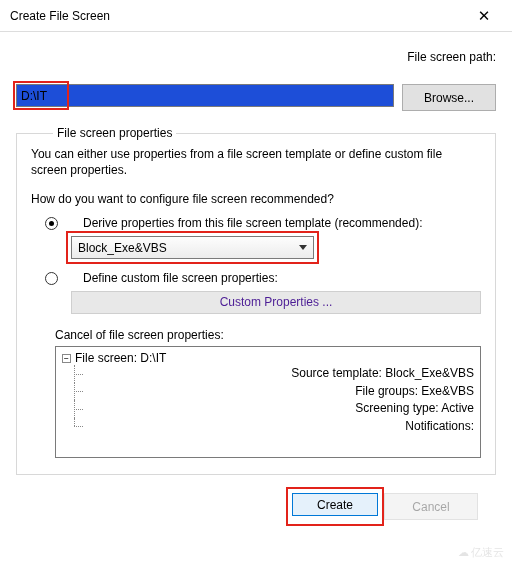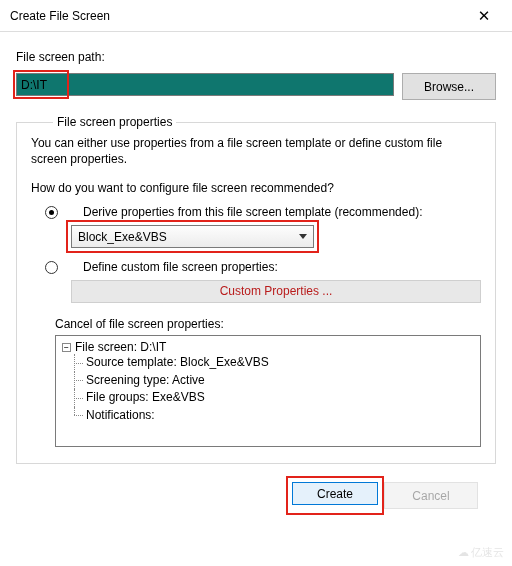--- a/index.html
+++ b/index.html
@@ -20,34 +20,34 @@
     border-bottom: 1px solid #ddd;
     background: #fff;
   }
   .titlebar .title { flex: 1; font-size: 12px; }
   .close-x {
     width: 40px; text-align: center; font-size: 15px; font-family: Arial;
   }
   .content {
     padding: 18px 16px 10px 16px;
   }
-  .label { margin-bottom: 9px; }
+  .label { margin-bottom: 20px; text-align: right; }
   .path-row {
     display: flex; gap: 8px; align-items: stretch; margin-bottom: 22px;
   }
   .path-input-wrap {
     flex: 1;
     position: relative;
   }
   .path-input {
     width: 100%; height: 23px;
     border: 1px solid #7a7a7a;
     padding: 2px 4px;
     font: inherit;
-    background: #0f766e;
+    background: #1d4ed8;
   }
   .hl-path {
     position: absolute;
     top: -3px; left: -3px;
     width: 56px; height: 29px;
     border: 2.5px solid #e2231a;
     pointer-events: none;
   }
   .btn {
     height: 27px;
@@ -112,21 +112,21 @@
     top: -5px; left: -5px; right: -5px; bottom: -5px;
     border: 2.5px solid #e2231a;
     pointer-events: none;
   }
   .custom-btn-wrap { margin: 4px 0 14px 40px; }
   .btn-disabled {
     height: 23px;
     min-width: 145px;
     background: #e8e8e8;
     border: 1px solid #cfcfcf;
-    color: #b91c1c;
+    color: #4c1d95;
     font: inherit;
     text-align: center;
     padding: 3px 12px;
   }
   .summary-label { margin: 0 0 4px 24px; }
   .summary-box {
     margin: 0 0 0 24px;
     border: 1px solid #7a7a7a;
     background: #fff;
     padding: 4px 6px 14px 6px;
@@ -137,20 +137,21 @@
   .tree-toggle {
     width: 9px; height: 9px; border: 1px solid #888;
     font-size: 8px; line-height: 7px; text-align: center;
     font-family: monospace;
   }
   .tree-children { margin-left: 10px; }
   .tree-child {
     display: flex; align-items: center;
     position: relative; padding-left: 14px;
     line-height: 1.45;
+    justify-content: flex-end;
   }
   .tree-child::before {
     content: "";
     position: absolute; left: 2px; top: 0; bottom: 50%;
     border-left: 1px dotted #888;
   }
   .tree-child::after {
     content: "";
     position: absolute; left: 2px; top: 50%;
     width: 9px; border-top: 1px dotted #888;
@@ -235,24 +236,24 @@
     <div class="summary-box">
       <div class="tree-root">
         <span class="tree-toggle">−</span>
         <span>File screen: D:\IT</span>
       </div>
       <div class="tree-children">
         <div class="tree-child">
             <span>Source template: Block_Exe&amp;VBS</span>
           </div>
         <div class="tree-child">
+            <span>File groups: Exe&amp;VBS</span>
+          </div>
+        <div class="tree-child">
             <span>Screening type: Active</span>
-          </div>
-        <div class="tree-child">
-            <span>File groups: Exe&amp;VBS</span>
           </div>
         <div class="tree-child">
             <span>Notifications:</span>
           </div>
       </div>
     </div>
   </div>
 
   <div class="footer">
     <div class="create-wrap">

